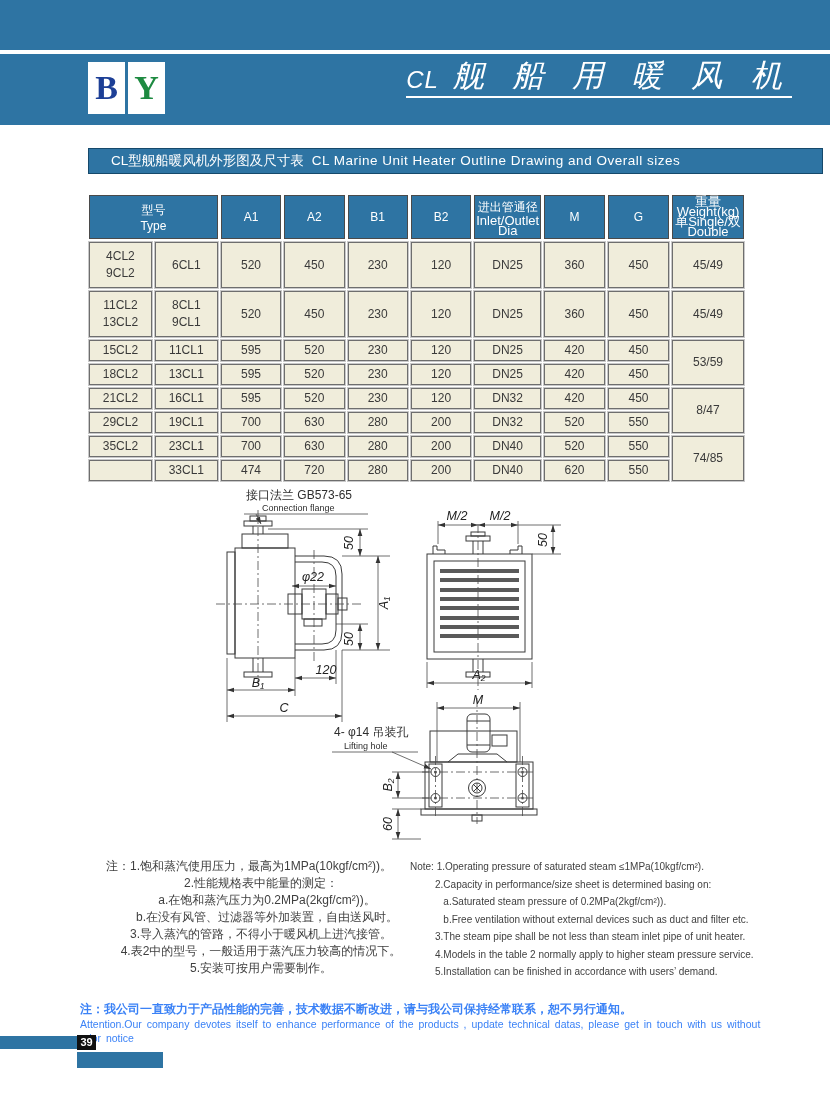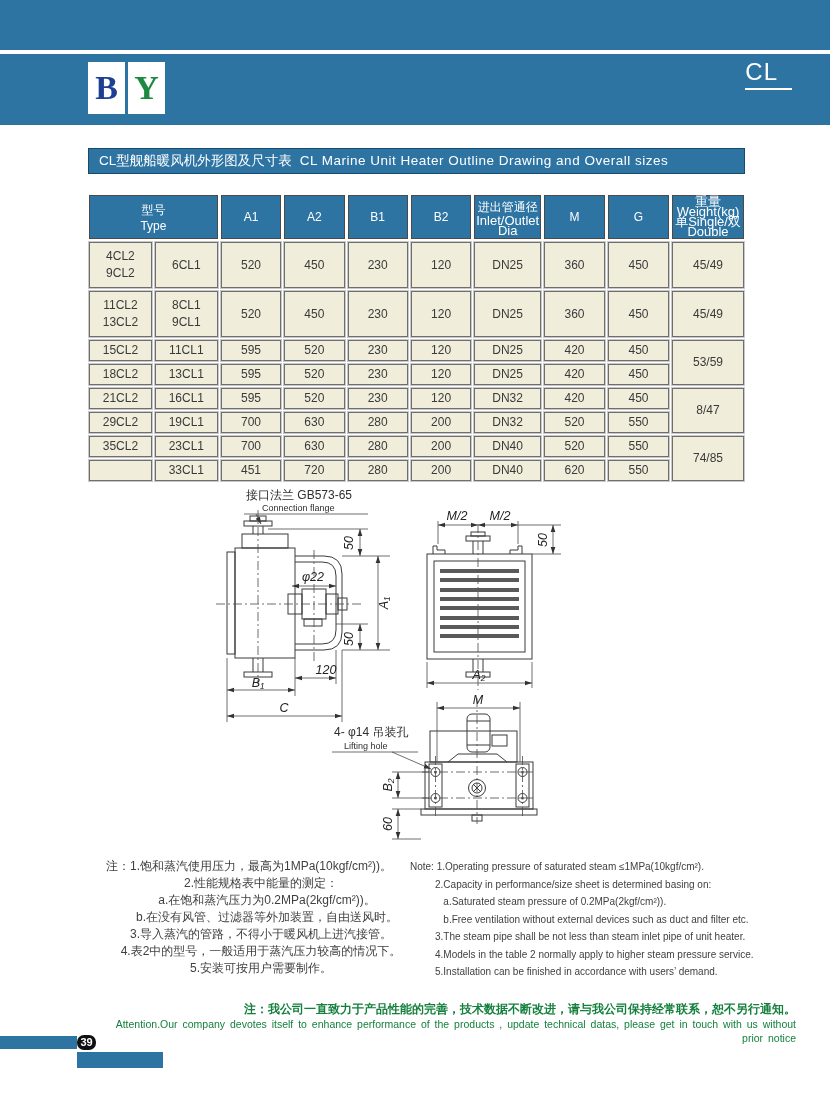--- a/index.html
+++ b/index.html
@@ -11,28 +11,28 @@
   .logo{position:absolute;left:88px;top:8px;display:flex;align-items:flex-start;}
   .logo-box{width:37px;height:52px;background:#ffffff;margin-right:3px;text-align:center;
             font-family:"Liberation Serif","DejaVu Serif",serif;font-weight:bold;font-size:34px;line-height:52px;}
   .logo-box.b{color:#1d3f96;}
   .logo-box.y{color:#1e8a41;}
   .logo-name{margin-left:4px;padding-top:8px;border-bottom:2px solid #dde02a;padding-bottom:2px;}
   .logo-name .marine{font-family:"Liberation Serif","DejaVu Serif",serif;font-weight:bold;font-size:27px;
                      color:#e3e52a;line-height:26px;}
   .logo-name .equip{font-size:11px;color:#dde02a;line-height:11px;letter-spacing:1px;}
   .title-block{position:absolute;right:38px;top:6px;color:#ffffff;}
-  .title-row{display:flex;align-items:flex-end;border-bottom:2px solid #ffffff;padding-bottom:4px;}
+  .title-row{display:flex;align-items:flex-end;border-bottom:2px solid #ffffff;padding-bottom:4px;font-style:italic;}
   .series-code{font-size:24px;line-height:24px;margin-right:14px;letter-spacing:1px;}
   .title-cn{font-size:31px;line-height:32px;letter-spacing:10px;white-space:nowrap;}
   .title-en{font-size:17px;text-align:center;padding-top:3px;letter-spacing:0.5px;}
   
-  .section-title{position:absolute;left:88px;top:148px;width:657px;height:26px;background:#2e74a3;
+  .section-title{position:absolute;left:88px;top:148px;width:735px;height:26px;background:#2e74a3;
                  border:1px solid #16496b;box-sizing:border-box;color:#fff;font-size:13.5px;
-                 line-height:24px;padding-left:10px;white-space:nowrap;}
+                 line-height:24px;padding-left:22px;white-space:nowrap;}
   .section-title .en{margin-left:8px;letter-spacing:0.5px;}
   
   table.size{position:absolute;left:86px;top:192px;width:661px;border-collapse:separate;
              border-spacing:3px;table-layout:fixed;}
   table.size th{background:#2e74a3;color:#ffffff;font-weight:normal;font-size:12px;
                 border:1px solid #4a4a4a;height:36px;padding:1px;}
   table.size th .sub{display:block;font-size:13px;line-height:10px;}
   table.size td{background:#f0eddb;border:1px solid #6e6e6e;box-shadow:0 0 0 1px #c9c9c9;
                 text-align:center;font-size:12px;color:#3a3a3a;height:19px;padding:0 2px;
                 white-space:pre-line;line-height:17px;}
@@ -45,46 +45,47 @@
   .dash{stroke:#4a4a4a;stroke-width:0.8;fill:none;stroke-dasharray:9 3 2 3;}
   .bar{fill:#5a5a5a;stroke:none;}
   text{font-family:"Liberation Sans","DejaVu Sans",sans-serif;}
   .t12{font-size:12px;fill:#2e2e2e;}
   .t9{font-size:9px;fill:#2e2e2e;}
   .dimt{font-size:12.5px;fill:#222;font-style:italic;text-anchor:middle;}
   
   .notes{position:absolute;left:88px;top:858px;width:680px;display:flex;}
   .notes-cn{width:322px;font-size:12px;line-height:17px;color:#3f3f3f;white-space:pre;text-align:center;}
   .notes-en{width:358px;font-size:10px;line-height:17.5px;color:#3f3f3f;white-space:pre;}
-  .attention{position:absolute;left:96px;top:1002px;width:700px;color:#15803d;text-align:right;}
+  .attention{position:absolute;left:80px;top:1002px;width:700px;color:#3b82f6;}
   .attention .cn{font-size:12px;font-weight:bold;line-height:15px;}
   .attention .en{font-size:10.5px;line-height:14px;word-spacing:2px;}
   
   .footer-bar-left{position:absolute;left:0;top:1036px;width:77px;height:13px;background:#2e74a3;}
   .page-num{position:absolute;left:77px;top:1035px;width:19px;height:15px;background:#101010;
-            color:#fff;font-size:11px;font-weight:bold;text-align:center;line-height:15px;border-radius:7px;}
+            color:#fff;font-size:11px;font-weight:bold;text-align:center;line-height:15px;}
   .slogan{position:absolute;left:102px;top:1034px;font-size:14.5px;font-weight:bold;color:#243d4d;
           letter-spacing:6px;white-space:nowrap;}
   .slogan .gap{display:inline-block;width:22px;}
   .footer-bar-right{position:absolute;left:77px;top:1052px;width:86px;height:16px;background:#2e74a3;}
 </style>
 </head>
 <body>
 
 <div class="page">
 
   <div class="top-strip"></div>
   <div class="header-band">
     <div class="logo">
       <div class="logo-box b">B</div>
       <div class="logo-box y">Y</div>
     </div>
     <div class="title-block">
       <div class="title-row">
         <span class="series-code">CL</span>
+        <span class="title-cn">舰 船 用 暖 风 机</span>
       </div>
     </div>
   </div>
 
   <div class="section-title">
     <span>CL型舰船暖风机外形图及尺寸表</span><span class="en">CL Marine Unit Heater Outline Drawing and Overall sizes</span>
   </div>
 
   <table class="size">
     <colgroup>
@@ -203,21 +204,21 @@
           <td>280</td>
           <td>200</td>
           <td>DN40</td>
           <td>520</td>
           <td>550</td>
           <td rowspan="2">74/85</td>
         </tr>
         <tr>
           <td></td>
           <td>33CL1</td>
-          <td>451</td>
+          <td>474</td>
           <td>720</td>
           <td>280</td>
           <td>200</td>
           <td>DN40</td>
           <td>620</td>
           <td>550</td>
         </tr>
       </tbody>
   </table>
 

